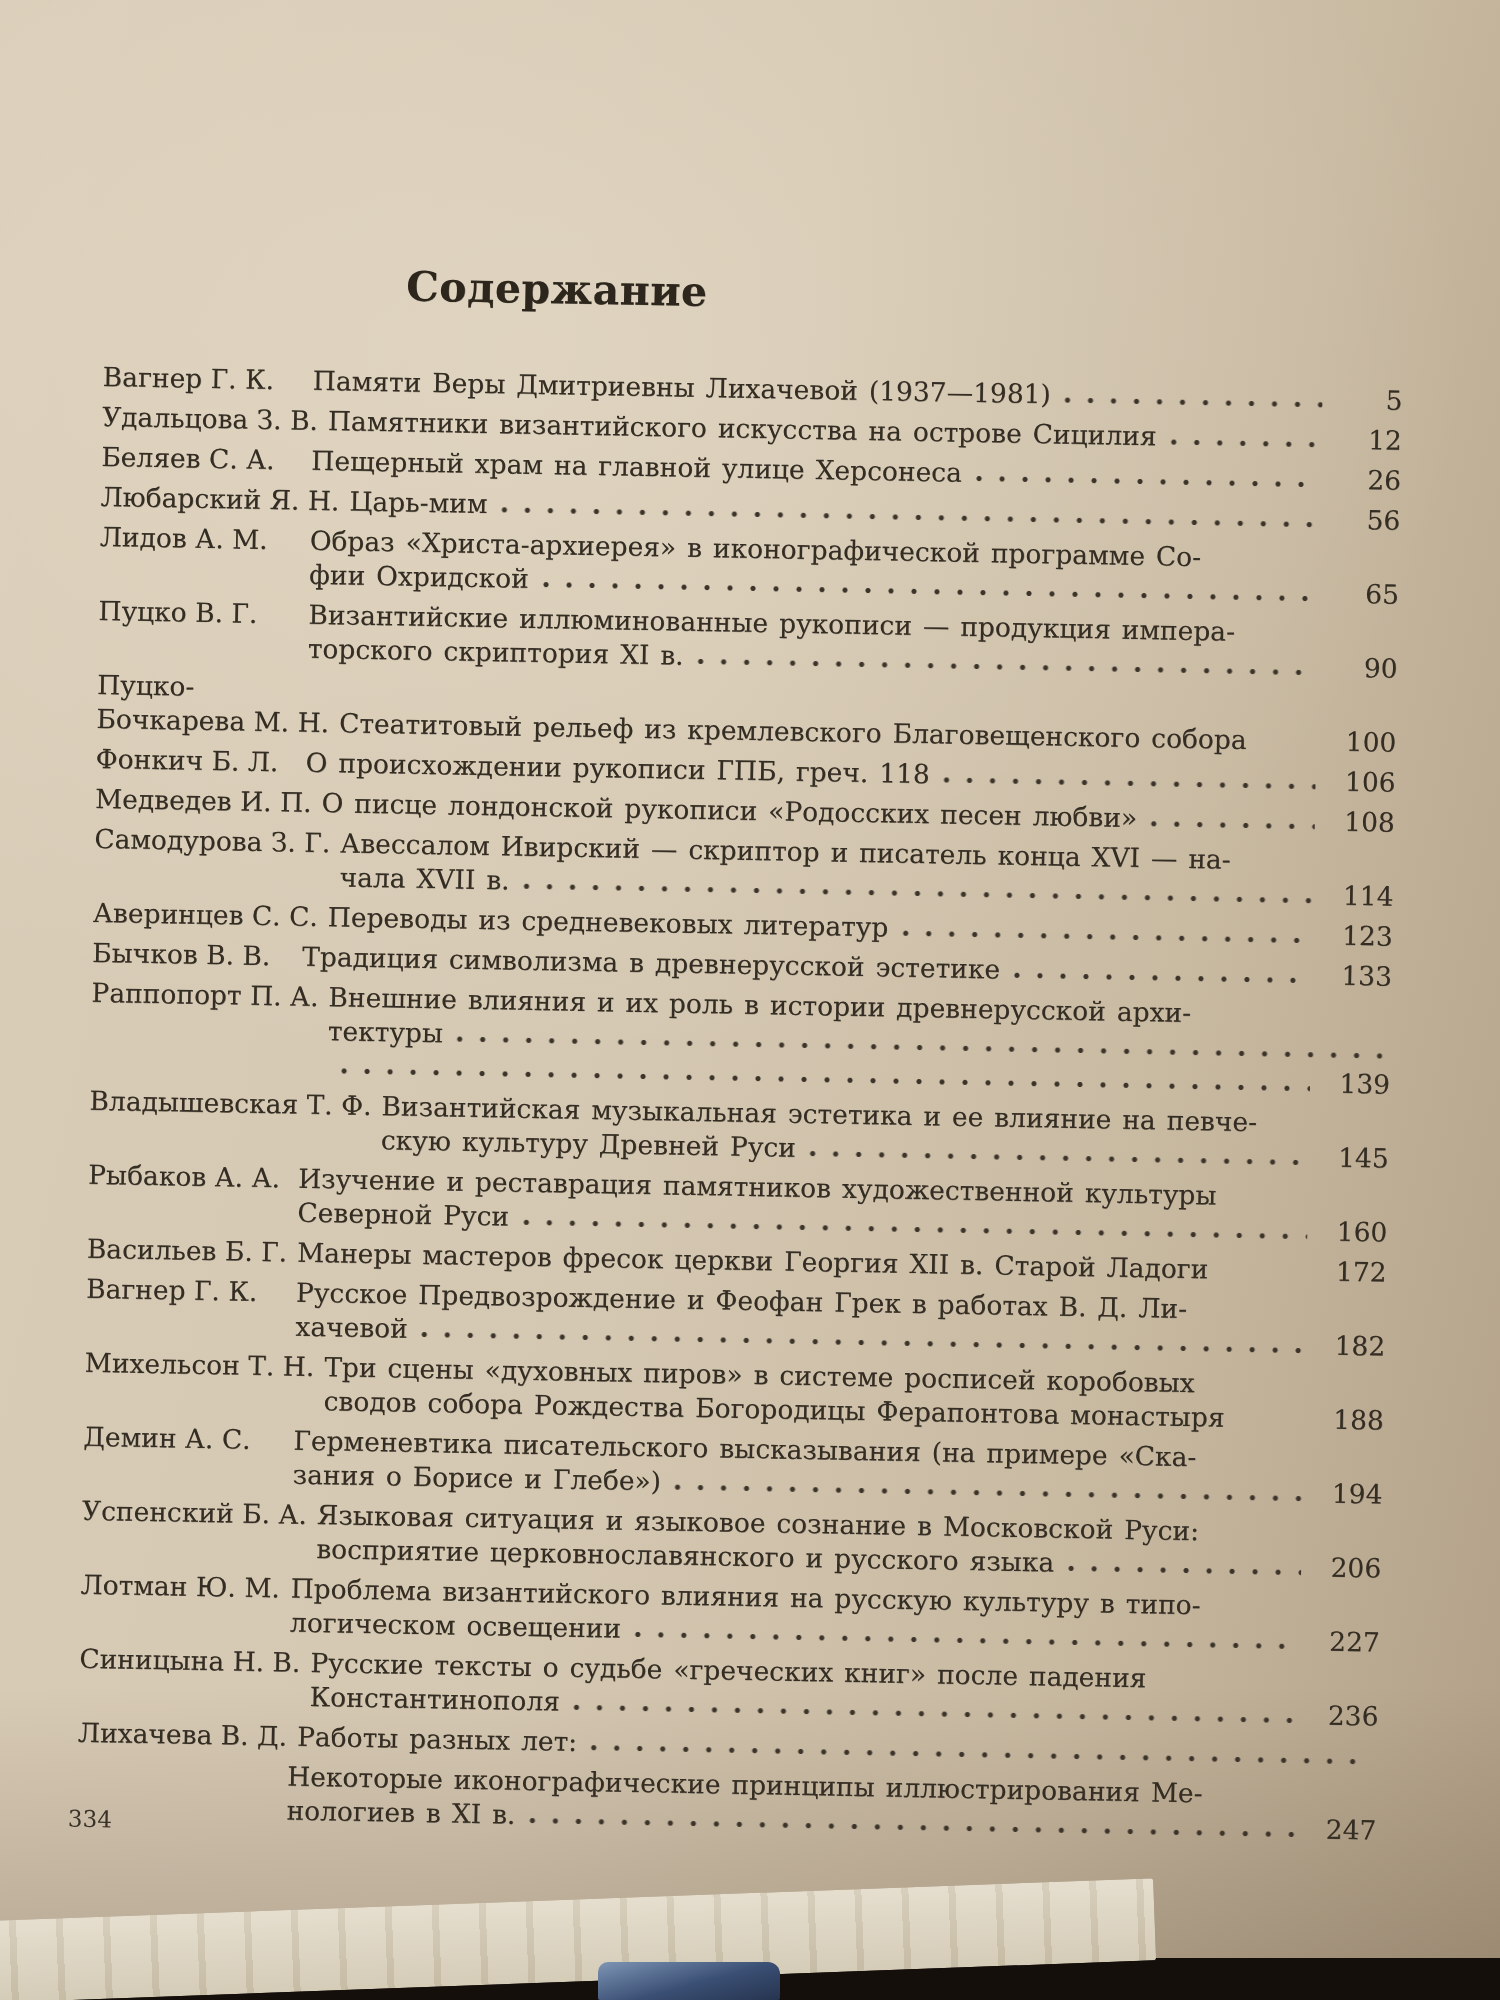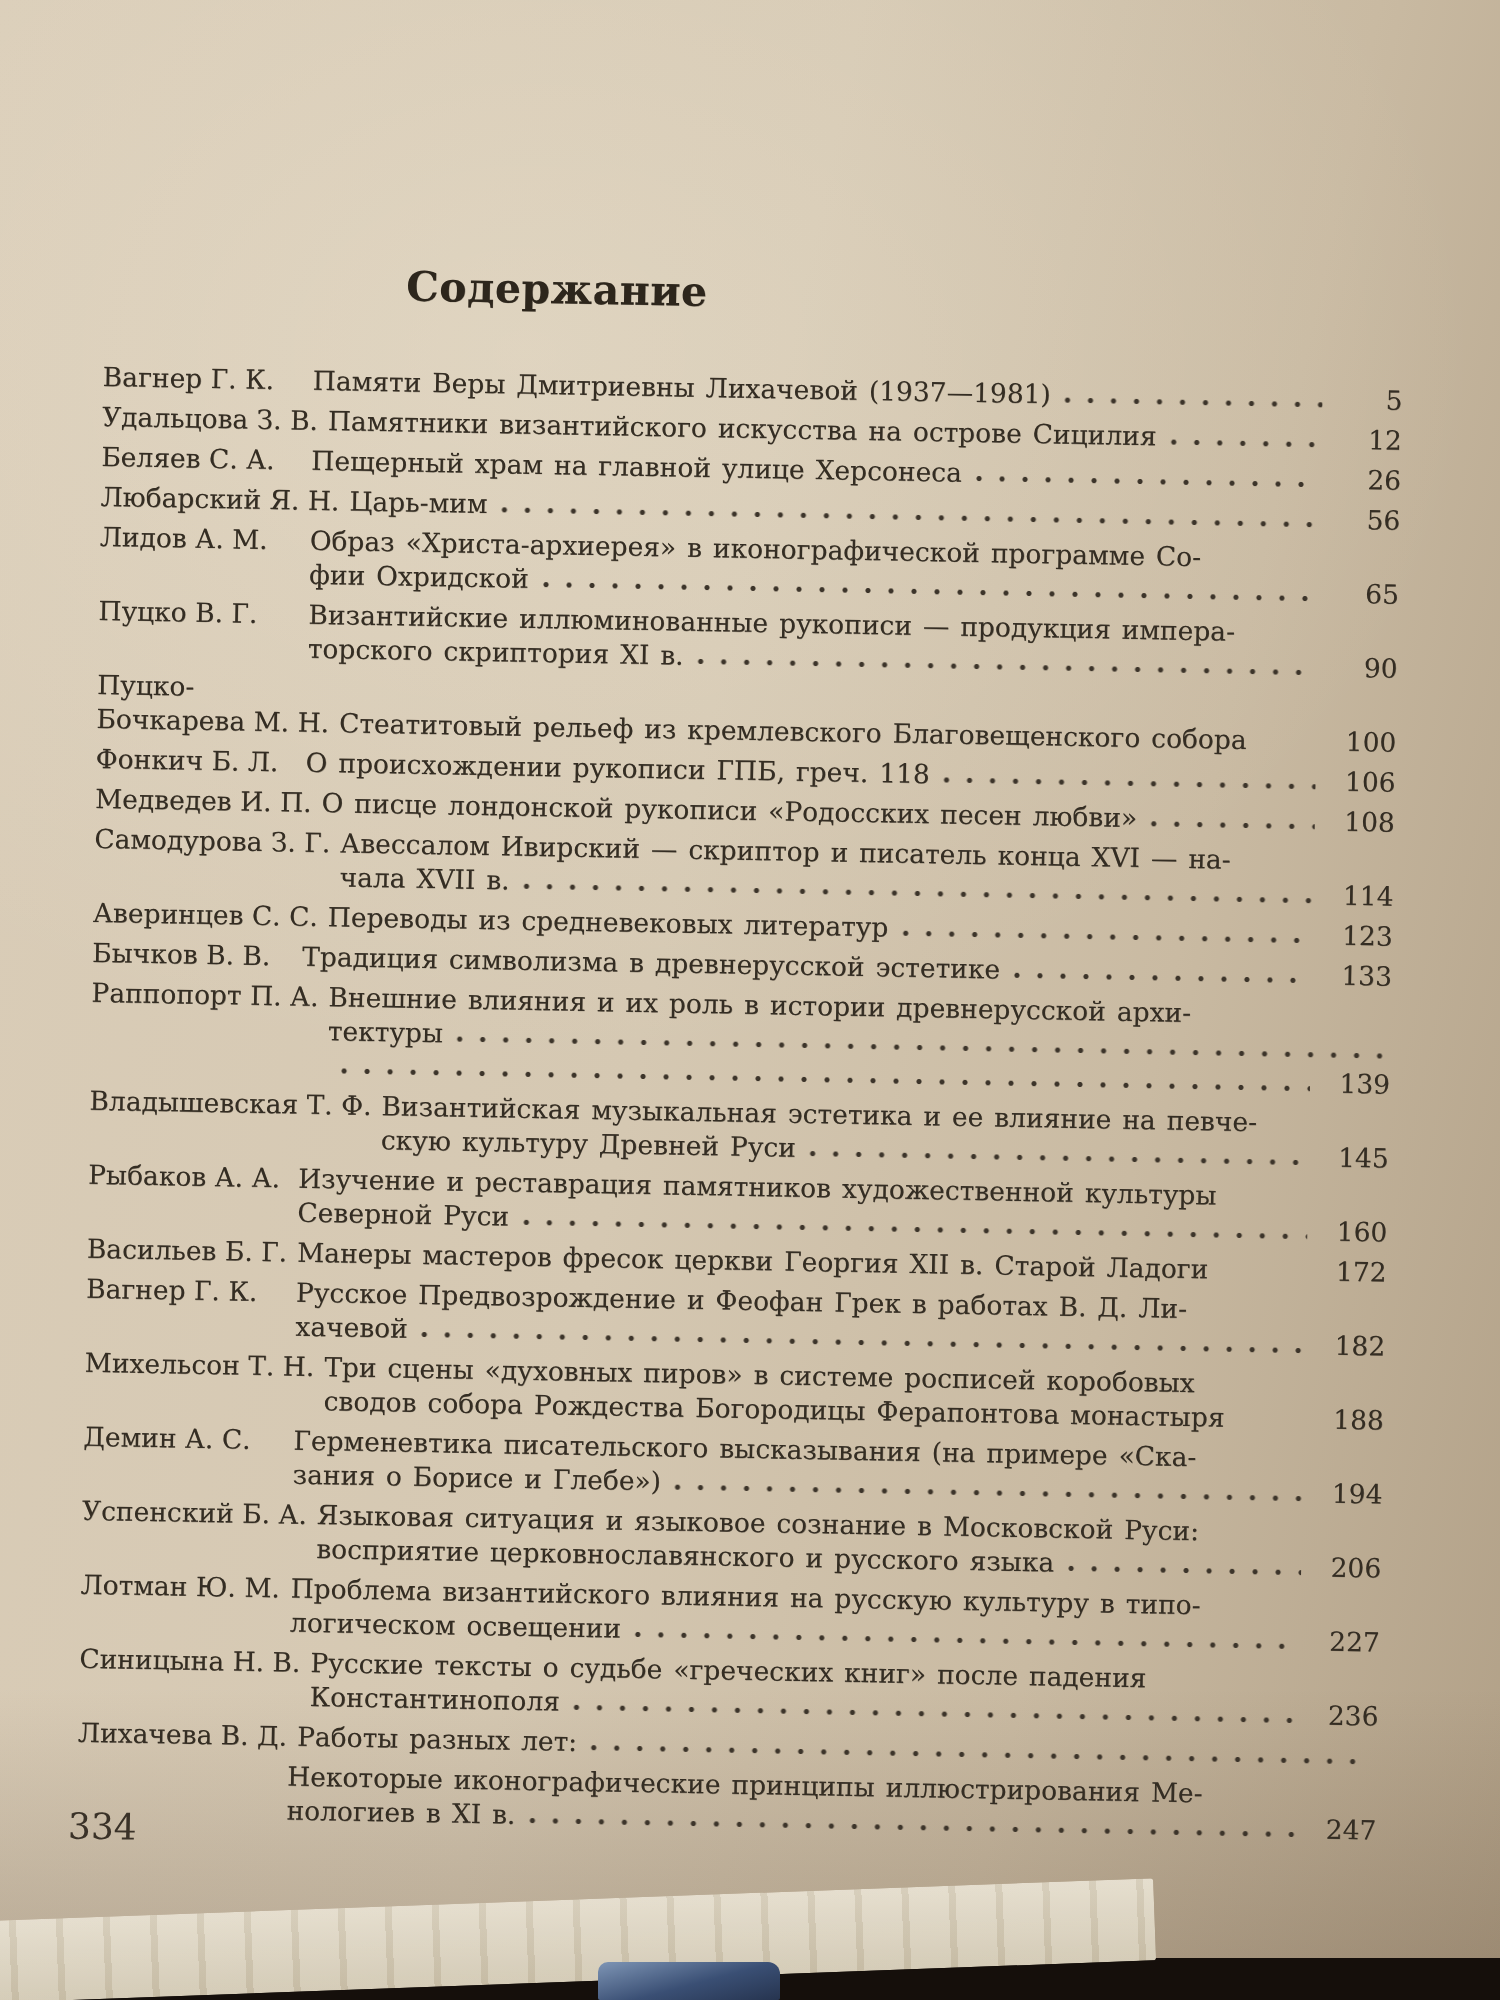--- a/index.html
+++ b/index.html
@@ -19,21 +19,21 @@
   .entry{display:flex;margin-bottom:6px;}
   .author{flex:0 0 auto;min-width:200px;padding-right:10px;white-space:nowrap;}
   .titlecol{flex:1 1 auto;min-width:0;}
   .tline{display:flex;align-items:baseline;justify-content:space-between;}
   .txt{white-space:nowrap;word-spacing:2.5px;}
   .leader{flex:1 1 24px;min-width:24px;align-self:flex-end;height:9px;
     margin:0 6px 7px 12px;
     background-image:radial-gradient(circle at 5px 4.5px,#3c342a 2.1px,rgba(60,52,42,0) 3px);
     background-size:23px 9px;background-repeat:repeat-x;}
   .pagenum{flex:0 0 auto;min-width:64px;text-align:right;padding-left:10px;}
-  .folio{position:absolute;left:68px;top:1806px;font-size:36px;color:#3a3228;
+  .folio{position:absolute;left:68px;top:1806px;font-size:23px;color:#3a3228;
     transform:rotate(1deg);}
   .stack{position:absolute;left:-30px;top:1900px;width:1185px;height:82px;
     transform:rotate(-2.1deg);border-radius:3px;
     background:
       repeating-linear-gradient(90deg, rgba(255,255,255,0.12) 0 40px, rgba(120,105,80,0.10) 40px 47px),
       linear-gradient(#e2dac8,#cfc5ae);}
   .table{position:absolute;left:0;bottom:0;width:1500px;height:42px;background:#150f0b;}
   .blue{position:absolute;left:598px;top:1962px;width:182px;height:38px;
     border-radius:10px 12px 2px 2px;
     background:linear-gradient(165deg,#7e95b5 0%,#3a4f74 55%,#26344f 100%);}

